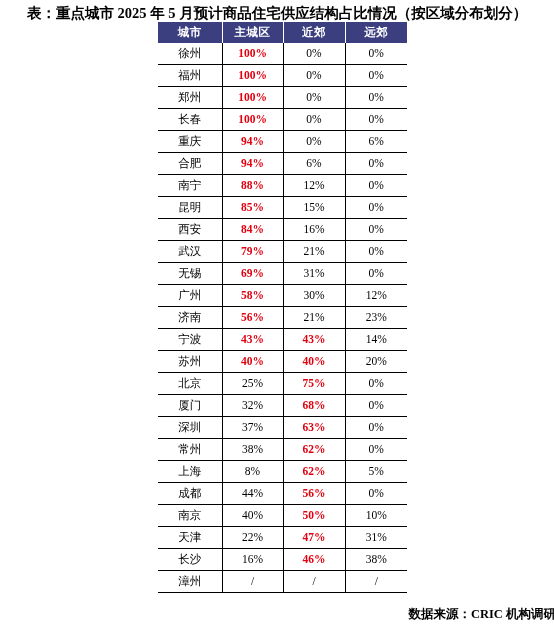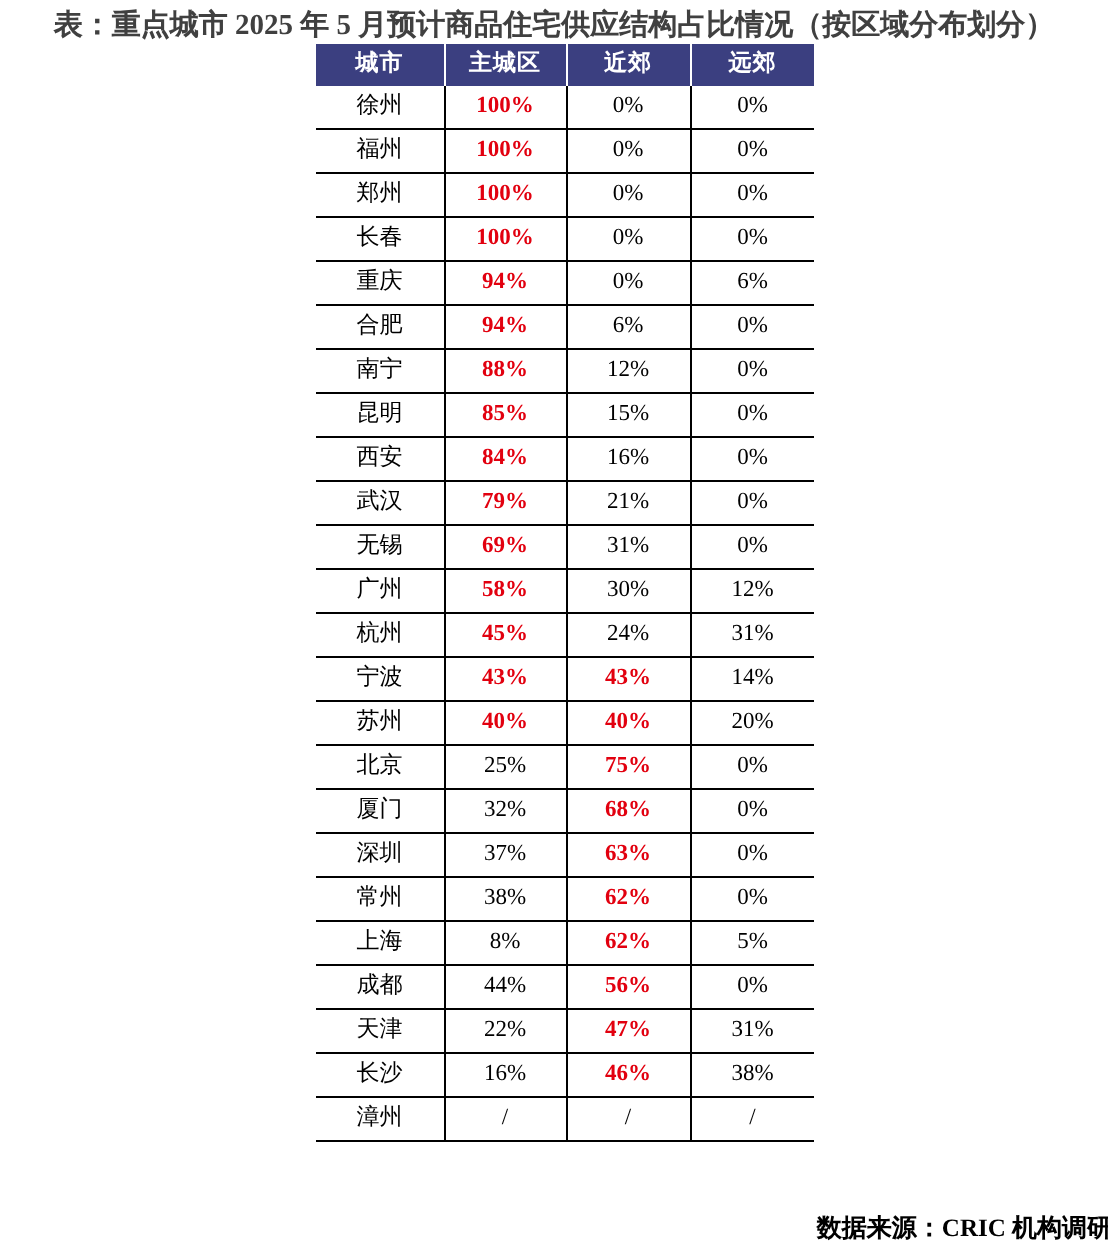--- a/index.html
+++ b/index.html
@@ -21,21 +21,21 @@
     position: relative;
     box-sizing: border-box;
   }
 
   #doc-title {
     width: 554px;
     text-align: center;
     font-family: "Liberation Serif", "DejaVu Serif", serif;
     font-size: 14.5px;
     font-weight: bold;
-    color: #404040;
+    color: #000000;
     line-height: 20px;
     padding-top: 3px;
     letter-spacing: 0px;
     white-space: nowrap;
   }
 
   #table-wrap {
     position: absolute;
     left: 158px;
     top: 22px;
@@ -202,24 +202,24 @@
             <td class="">31%</td>
             <td class="far-cell">0%</td>
           </tr>
           <tr>
             <td class="city-cell">广州</td>
             <td class=" hl">58%</td>
             <td class="">30%</td>
             <td class="far-cell">12%</td>
           </tr>
           <tr>
-            <td class="city-cell">杭州</td>
-            <td class=" hl">45%</td>
-            <td class="">24%</td>
-            <td class="far-cell">31%</td>
+            <td class="city-cell">济南</td>
+            <td class=" hl">56%</td>
+            <td class="">21%</td>
+            <td class="far-cell">23%</td>
           </tr>
           <tr>
             <td class="city-cell">宁波</td>
             <td class=" hl">43%</td>
             <td class=" hl">43%</td>
             <td class="far-cell">14%</td>
           </tr>
           <tr>
             <td class="city-cell">苏州</td>
             <td class=" hl">40%</td>
@@ -256,20 +256,26 @@
             <td class=" hl">62%</td>
             <td class="far-cell">5%</td>
           </tr>
           <tr>
             <td class="city-cell">成都</td>
             <td class="">44%</td>
             <td class=" hl">56%</td>
             <td class="far-cell">0%</td>
           </tr>
           <tr>
+            <td class="city-cell">南京</td>
+            <td class="">40%</td>
+            <td class=" hl">50%</td>
+            <td class="far-cell">10%</td>
+          </tr>
+          <tr>
             <td class="city-cell">天津</td>
             <td class="">22%</td>
             <td class=" hl">47%</td>
             <td class="far-cell">31%</td>
           </tr>
           <tr>
             <td class="city-cell">长沙</td>
             <td class="">16%</td>
             <td class=" hl">46%</td>
             <td class="far-cell">38%</td>

